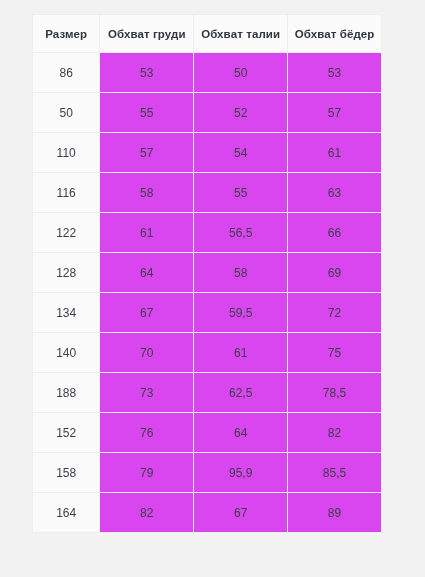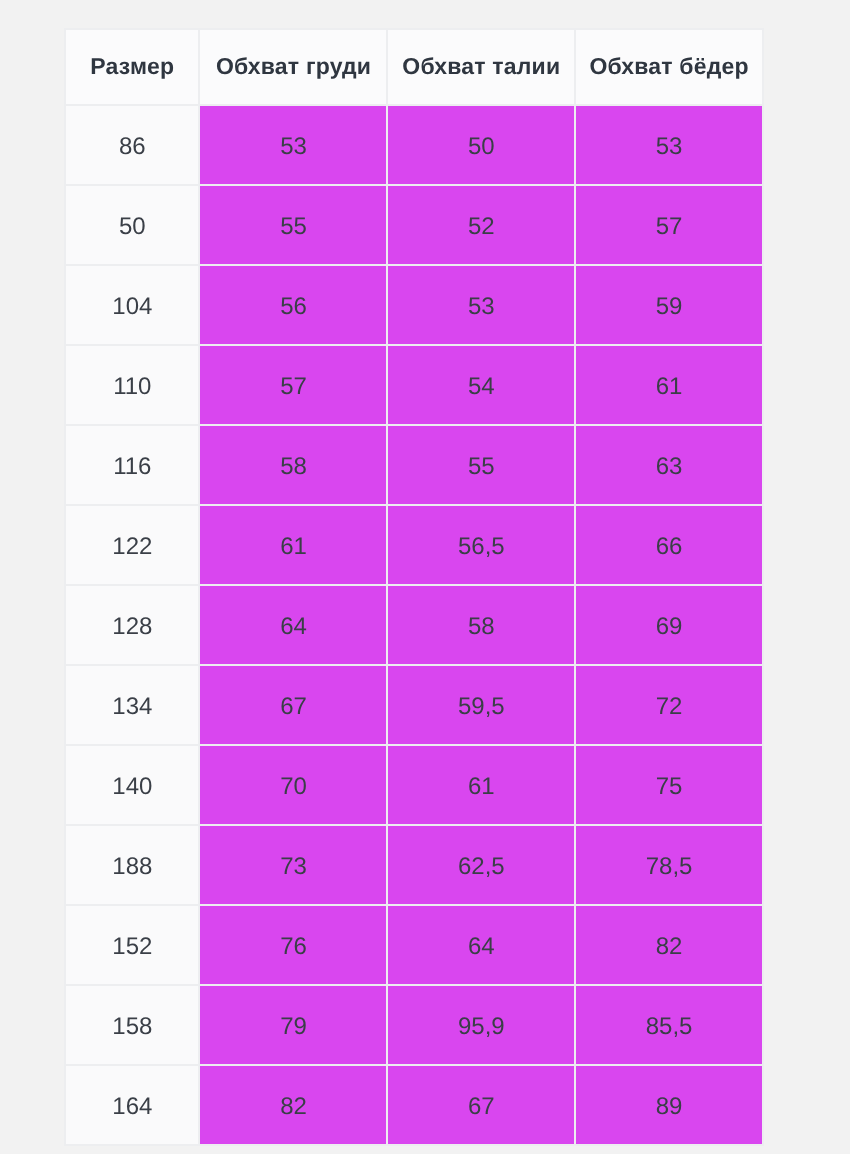--- a/index.html
+++ b/index.html
@@ -85,26 +85,20 @@
         <td>50</td>
         <td>53</td>
       </tr>
       <tr>
         <td class="col-size">50</td>
         <td>55</td>
         <td>52</td>
         <td>57</td>
       </tr>
       <tr>
-        <td class="col-size">104</td>
-        <td>56</td>
-        <td>53</td>
-        <td>59</td>
-      </tr>
-      <tr>
         <td class="col-size">110</td>
         <td>57</td>
         <td>54</td>
         <td>61</td>
       </tr>
       <tr>
         <td class="col-size">116</td>
         <td>58</td>
         <td>55</td>
         <td>63</td>

